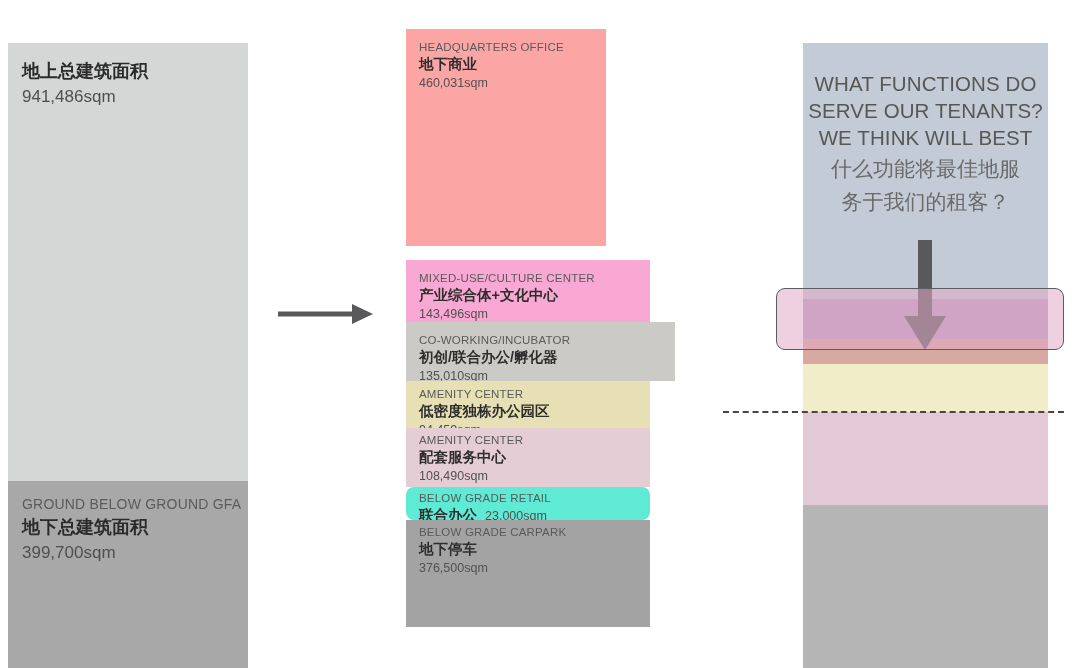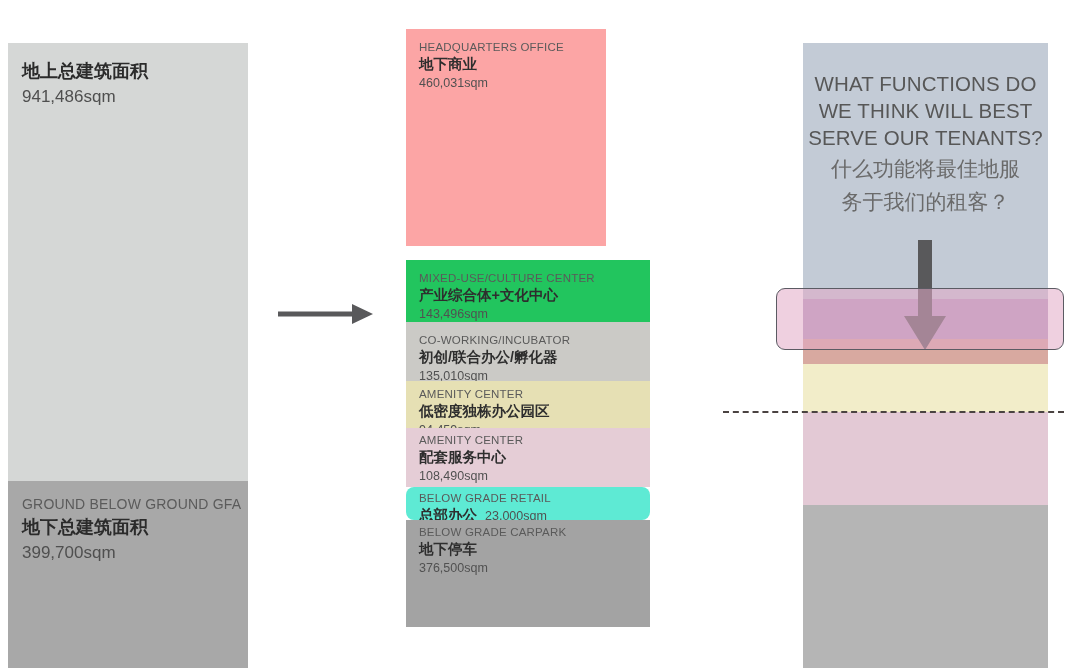--- a/index.html
+++ b/index.html
@@ -172,48 +172,48 @@
   </div>
 
   <div id="program-column">
 
     <div class="band band-pad" style="left:406px; top:29px; width:200px; height:217px; background:#fca5a5;">
       <div class="lbl-en">HEADQUARTERS OFFICE</div>
       <div class="lbl-cn">地下商业</div>
       <div class="lbl-area">460,031sqm</div>
     </div>
 
-    <div class="band band-pad" style="left:406px; top:260px; width:244px; height:62px; background:#22c55e;">
+    <div class="band band-pad" style="left:406px; top:260px; width:244px; height:62px; background:#f9a8d4;">
       <div class="lbl-en">MIXED-USE/CULTURE CENTER</div>
       <div class="lbl-cn">产业综合体+文化中心</div>
       <div class="lbl-area">143,496sqm</div>
     </div>
 
-    <div class="band band-pad" style="left:406px; top:322px; width:244px; height:59px; background:#cbcac6;">
+    <div class="band band-pad" style="left:406px; top:322px; width:269px; height:59px; background:#cbcac6;">
       <div class="lbl-en">CO-WORKING/INCUBATOR</div>
       <div class="lbl-cn">初创/联合办公/孵化器</div>
       <div class="lbl-area">135,010sqm</div>
     </div>
 
     <div class="band band-pad" style="left:406px; top:381px; width:244px; height:47px; background:#e6e0b4; padding-top:6px;">
       <div class="lbl-en">AMENITY CENTER</div>
       <div class="lbl-cn">低密度独栋办公园区</div>
       <div class="lbl-area">94,459sqm</div>
     </div>
 
     <div class="band band-pad" style="left:406px; top:428px; width:244px; height:59px; background:#e5cdd6; padding-top:5px;">
       <div class="lbl-en">AMENITY CENTER</div>
       <div class="lbl-cn">配套服务中心</div>
       <div class="lbl-area">108,490sqm</div>
     </div>
 
     <div class="band band-pad inline-row" style="left:406px; top:487px; width:244px; height:33px; background:#5eead4; padding-top:4px;border-radius:8px;">
       <div class="lbl-en">BELOW GRADE RETAIL</div>
       <div>
-        <span class="lbl-cn">总部办公</span><span class="lbl-area">23,000sqm</span>
+        <span class="lbl-cn">联合办公</span><span class="lbl-area">23,000sqm</span>
       </div>
     </div>
 
     <div class="band band-pad" style="left:406px; top:520px; width:244px; height:107px; background:#a3a3a3; padding-top:5px;">
       <div class="lbl-en">BELOW GRADE CARPARK</div>
       <div class="lbl-cn">地下停车</div>
       <div class="lbl-area">376,500sqm</div>
     </div>
   </div>
 
@@ -221,22 +221,22 @@
 
     <div class="band" style="left:803px; top:43px; width:245px; height:256px; background:#c3cbd6;"></div>
     <div class="band" style="left:803px; top:299px; width:245px; height:40px; background:#b99ec0;"></div>
     <div class="band" style="left:803px; top:339px; width:245px; height:25px; background:#d8a9a0;"></div>
     <div class="band" style="left:803px; top:364px; width:245px; height:48px; background:#f2edc9;"></div>
     <div class="band" style="left:803px; top:412px; width:245px; height:93px; background:#e3c9d5;"></div>
     <div class="band" style="left:803px; top:505px; width:245px; height:163px; background:#b5b5b5;"></div>
 
     <div id="question-block">
       <div class="q-en">WHAT FUNCTIONS DO</div>
+      <div class="q-en">SERVE OUR TENANTS?</div>
       <div class="q-en">WE THINK WILL BEST</div>
-      <div class="q-en">SERVE OUR TENANTS?</div>
       <div class="q-cn">什么功能将最佳地服</div>
       <div class="q-cn">务于我们的租客？</div>
     </div>
 
     <div id="down-arrow">
       <svg width="44" height="112" viewBox="0 0 44 112" aria-hidden="true">
         <path d="M15 0 H29 V76 H43 L22 110 L1 76 H15 Z" fill="#59595b"></path>
       </svg>
     </div>
 

